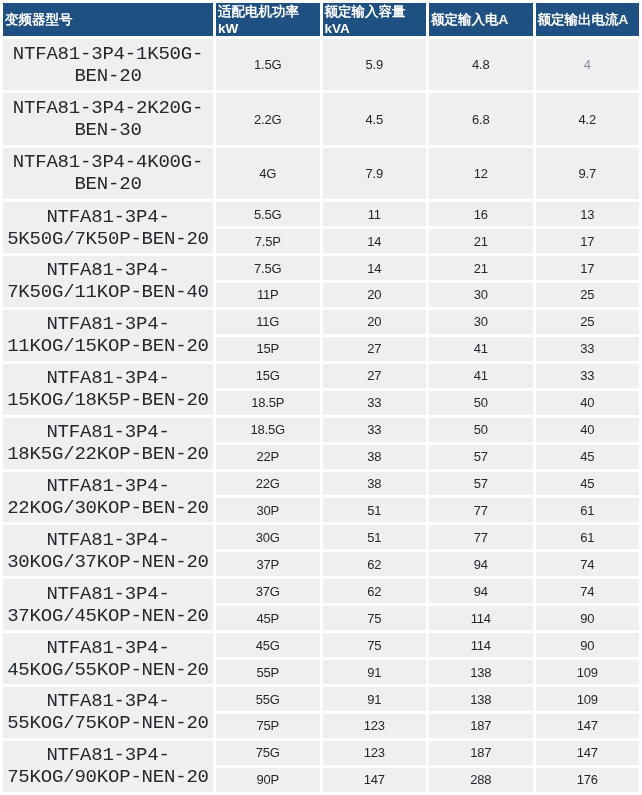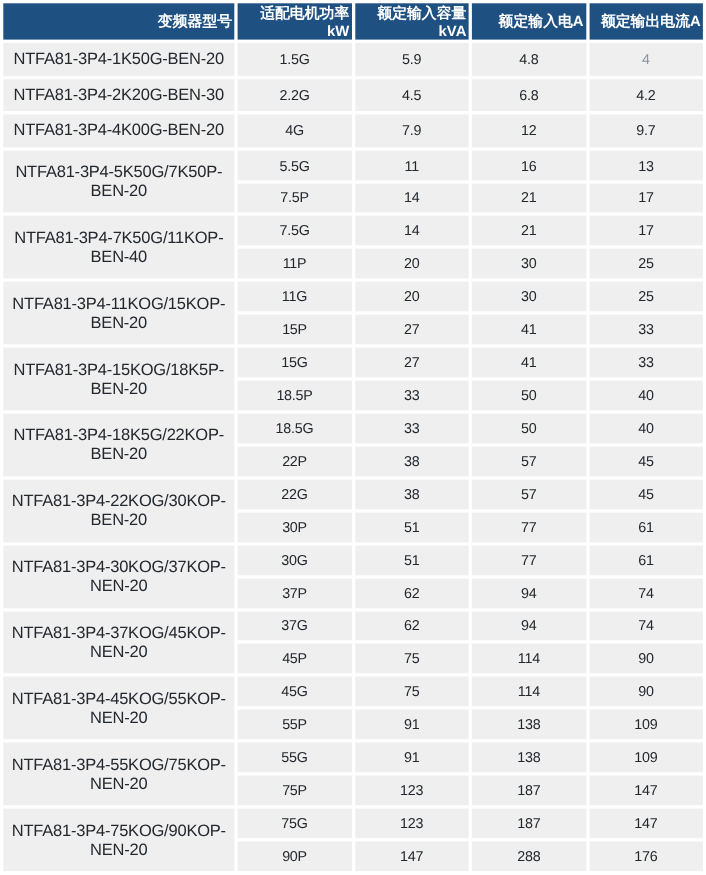--- a/index.html
+++ b/index.html
@@ -21,34 +21,35 @@
     table-layout: fixed;
     font-family: "Liberation Sans", sans-serif;
   }
   table.spec th {
     background: var(--header-bg, #1E5082);
     color: var(--header-text, #FFFFFF);
     font-size: 13.5px;
     font-weight: bold;
     height: 27px;
     padding: 0 2px;
-    text-align: right;
+    text-align: left;
     letter-spacing: 0;
   }
   table.spec td {
     background: var(--row-bg, #EFEFEF);
     color: var(--cell-text, #23282E);
     font-size: 13px;
     text-align: center;
     vertical-align: middle;
     padding: 0 2px;
     letter-spacing: -0.2px;
   }
   table.spec td.model {
-    font-size: 15px;
+    font-size: 19px;
+    font-family: Liberation Mono, monospace;
   }
   table.spec td.muted {
     color: var(--muted-text, #8A93A1);
   }
 </style>
 </head>
 <body>
 
 <div class="page">
   <table class="spec">

